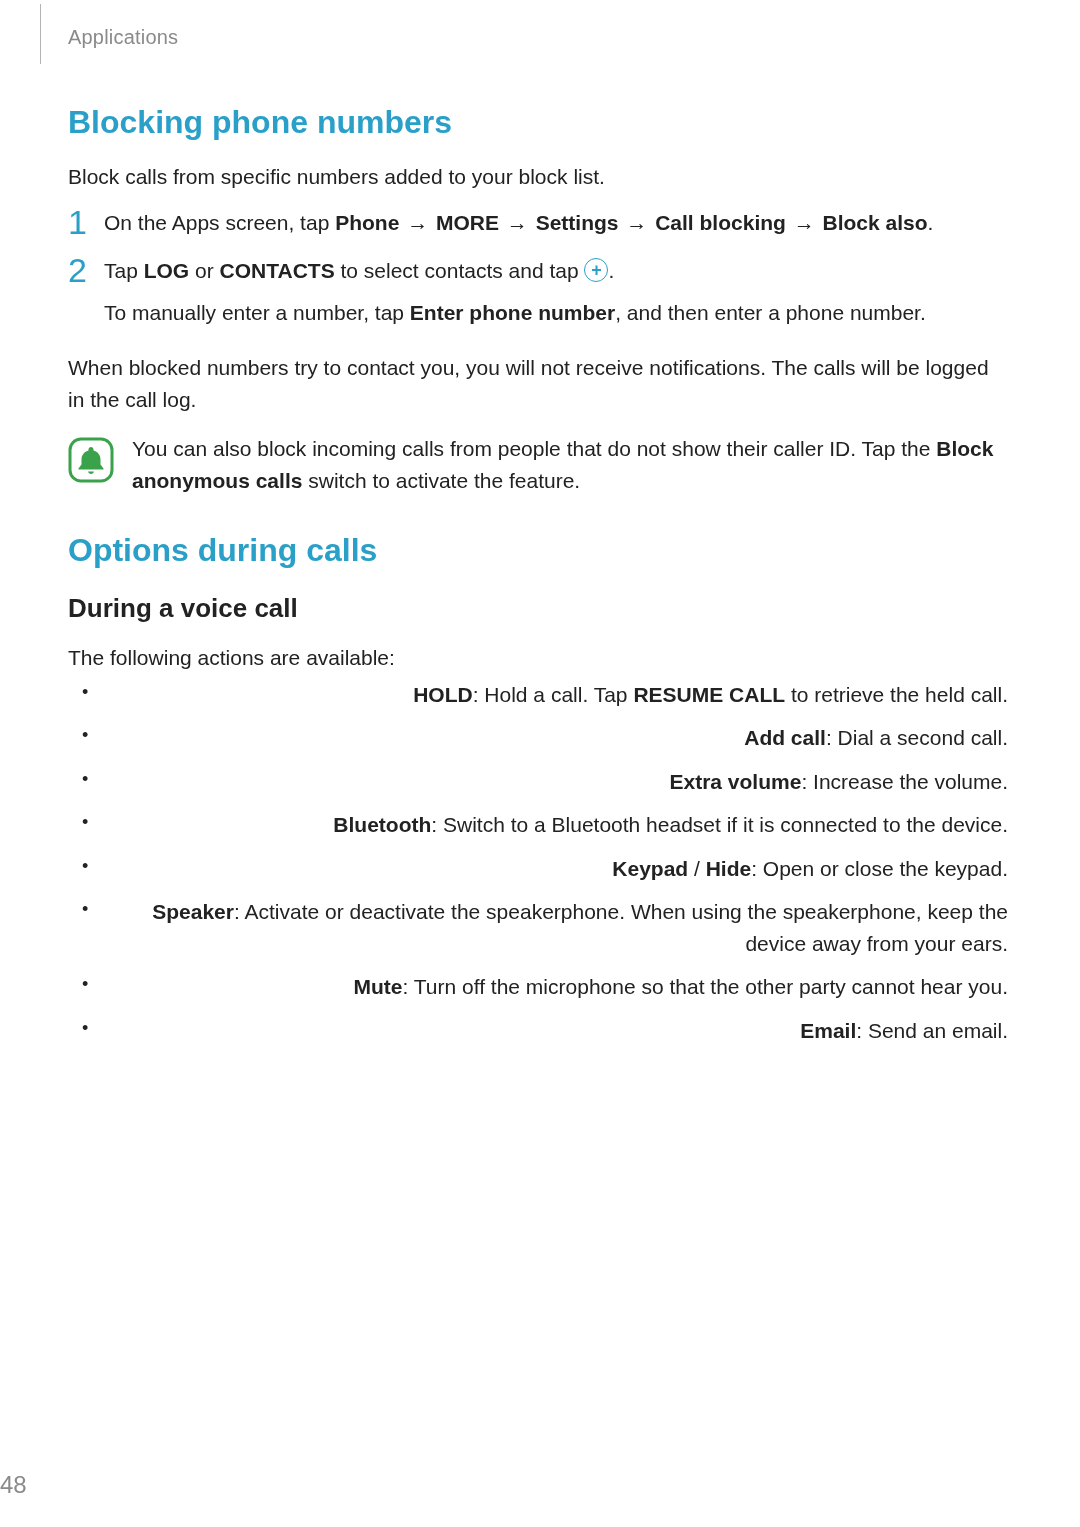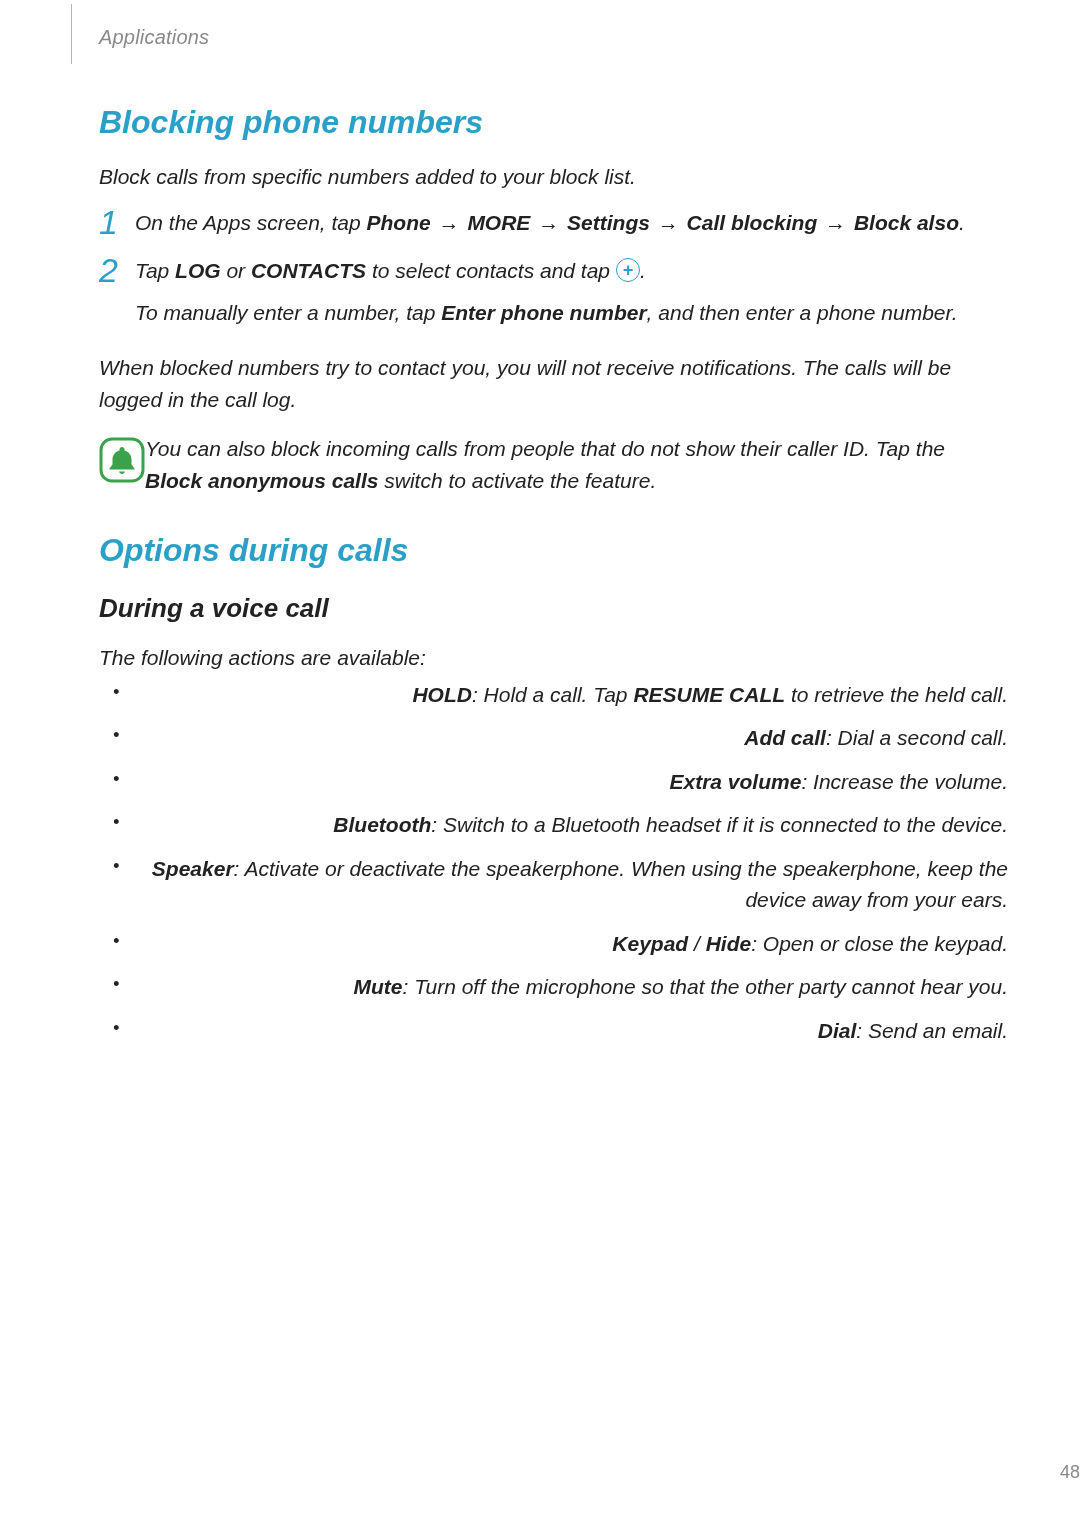--- a/index.html
+++ b/index.html
@@ -5,22 +5,21 @@
   * { margin: 0; padding: 0; box-sizing: border-box; }
   body {
     font-family: -apple-system, "Segoe UI", "Helvetica Neue", Arial, sans-serif;
     width: 1080px;
     height: 1527px;
     background: #fff;
     color: #222;
     position: relative;
   }
   .page {
-    padding: 24px 72px 0 99px;
-    font-style: italic;
+    padding: 24px 72px 0 68px;
   }
   .header-area {
     position: relative;
     height: 36px;
     margin-bottom: 44px;
   }
   .header-rule {
     position: absolute;
     left: -28px;
     top: -20px;
@@ -95,20 +94,21 @@
     position: relative;
     top: -2px;
   }
   .para {
     margin-top: 24px;
     margin-bottom: 18px;
   }
   .note-row {
     display: flex;
     align-items: flex-start;
+    gap: 18px;
     margin-top: 6px;
     margin-bottom: 36px;
   }
   .note-icon {
     flex: 0 0 46px;
     width: 46px;
     height: 46px;
     margin-top: 4px;
   }
   h3.subhead {
@@ -133,26 +133,26 @@
   ul.bullets > li::before {
     content: "•";
     position: absolute;
     left: 14px;
     top: 0;
     font-size: 18px;
     color: #222;
   }
   .page-num {
     position: absolute;
-    bottom: 44px;
+    bottom: 28px;
     left: 0;
     right: 0;
-    text-align: right;
+    text-align: left;
     color: #8a8a8a;
-    font-size: 18px;
+    font-size: 24px;
   }
   b { font-weight: 700; }
 </style>
 </head>
 <body>
 
 <div class="page">
 
   <div class="header-area">
     <div class="header-rule"></div>
@@ -200,21 +200,21 @@
 
   <h3 class="subhead">During a voice call</h3>
 
   <p class="body-text">The following actions are available:</p>
 
   <ul class="bullets">
     <li><b>HOLD</b><span>: Hold a call. Tap </span><b>RESUME CALL</b><span> to retrieve the held call.</span></li>
     <li><b>Add call</b><span>: Dial a second call.</span></li>
     <li><b>Extra volume</b><span>: Increase the volume.</span></li>
     <li><b>Bluetooth</b><span>: Switch to a Bluetooth headset if it is connected to the device.</span></li>
+    <li><b>Keypad</b><span> / </span><b>Hide</b><span>: Open or close the keypad.</span></li>
     <li><b>Speaker</b><span>: Activate or deactivate the speakerphone. When using the speakerphone, keep the device away from your ears.</span></li>
-    <li><b>Keypad</b><span> / </span><b>Hide</b><span>: Open or close the keypad.</span></li>
     <li><b>Mute</b><span>: Turn off the microphone so that the other party cannot hear you.</span></li>
-    <li><b>Dial</b><span>: Send an email.</span></li>
+    <li><b>Email</b><span>: Send an email.</span></li>
   </ul>
 
 </div>
 
 <div class="page-num">48</div>
 
 </body></html>

